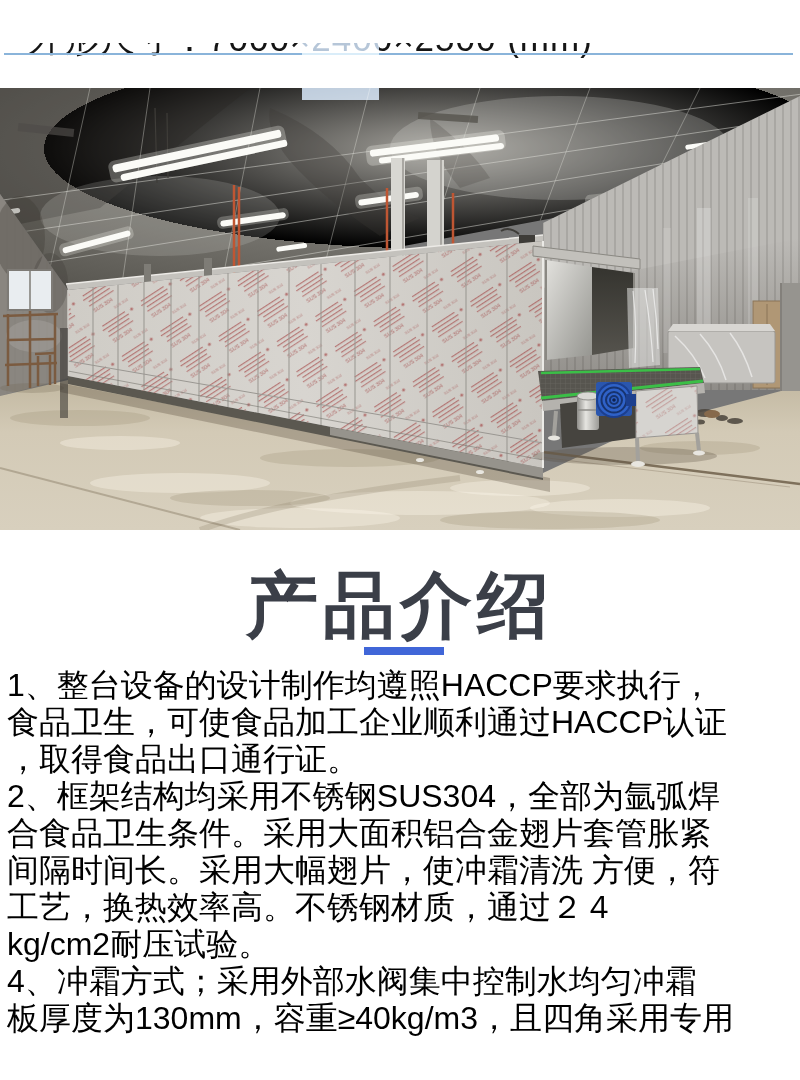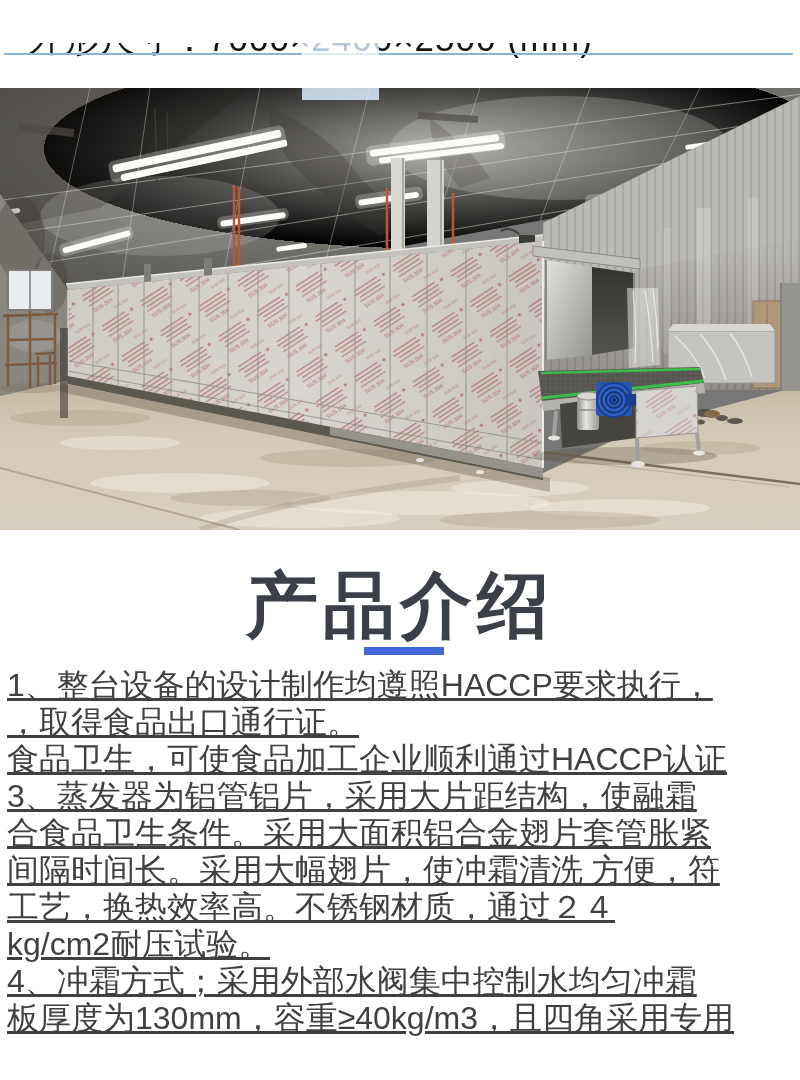--- a/index.html
+++ b/index.html
@@ -13,22 +13,22 @@
   .watermark{position:absolute;top:0;left:302px;width:77px;height:57px;
              background:rgba(206,227,250,.85);mix-blend-mode:screen;pointer-events:none;z-index:5;}
   
   .photo-wrap{position:absolute;top:45px;left:0;width:800px;height:442px;overflow:hidden;background:#777;}
   .photo-wrap svg{display:block;}
   
   .section-title{position:absolute;top:522px;left:0;right:0;text-align:center;
                  font-size:72px;font-weight:600;color:#3b3f48;letter-spacing:5px;line-height:80px;}
   .title-underline{position:absolute;top:604px;left:364px;width:80px;height:8px;background:#4066d8;}
   .intro-text{position:absolute;top:624px;left:7px;right:0;}
-  .intro-line{height:37px;line-height:37px;font-size:32px;color:#404040;
-              white-space:nowrap;font-weight:500;text-decoration:underline;}
+  .intro-line{height:37px;line-height:37px;font-size:32px;color:#000000;
+              white-space:nowrap;font-weight:500;}
 </style>
 </head>
 <body>
 
 <div class="page">
 
   <div class="top-strip">
     <div class="dim-text">外形尺寸：7000×2400×2500 (mm)</div>
     <div class="top-divider"></div>
   </div>
@@ -336,23 +336,23 @@
   </svg>
   </div>
 
   <div class="watermark"></div>
 
   <div class="section-title">产品介绍</div>
   <div class="title-underline"></div>
 
   <div class="intro-text">
     <div class="intro-line">1、整台设备的设计制作均遵照HACCP要求执行，</div>
+    <div class="intro-line">食品卫生，可使食品加工企业顺利通过HACCP认证</div>
     <div class="intro-line">，取得食品出口通行证。</div>
-    <div class="intro-line">食品卫生，可使食品加工企业顺利通过HACCP认证</div>
-    <div class="intro-line">3、蒸发器为铝管铝片，采用大片距结构，使融霜</div>
+    <div class="intro-line">2、框架结构均采用不锈钢SUS304，全部为氩弧焊</div>
     <div class="intro-line">合食品卫生条件。采用大面积铝合金翅片套管胀紧</div>
     <div class="intro-line">间隔时间长。采用大幅翅片，使冲霜清洗 方便，符</div>
     <div class="intro-line">工艺，换热效率高。不锈钢材质，通过２４</div>
     <div class="intro-line">kg/cm2耐压试验。</div>
     <div class="intro-line">4、冲霜方式；采用外部水阀集中控制水均匀冲霜</div>
     <div class="intro-line">板厚度为130mm，容重≥40kg/m3，且四角采用专用</div>
   </div>
 
 </div>
 

